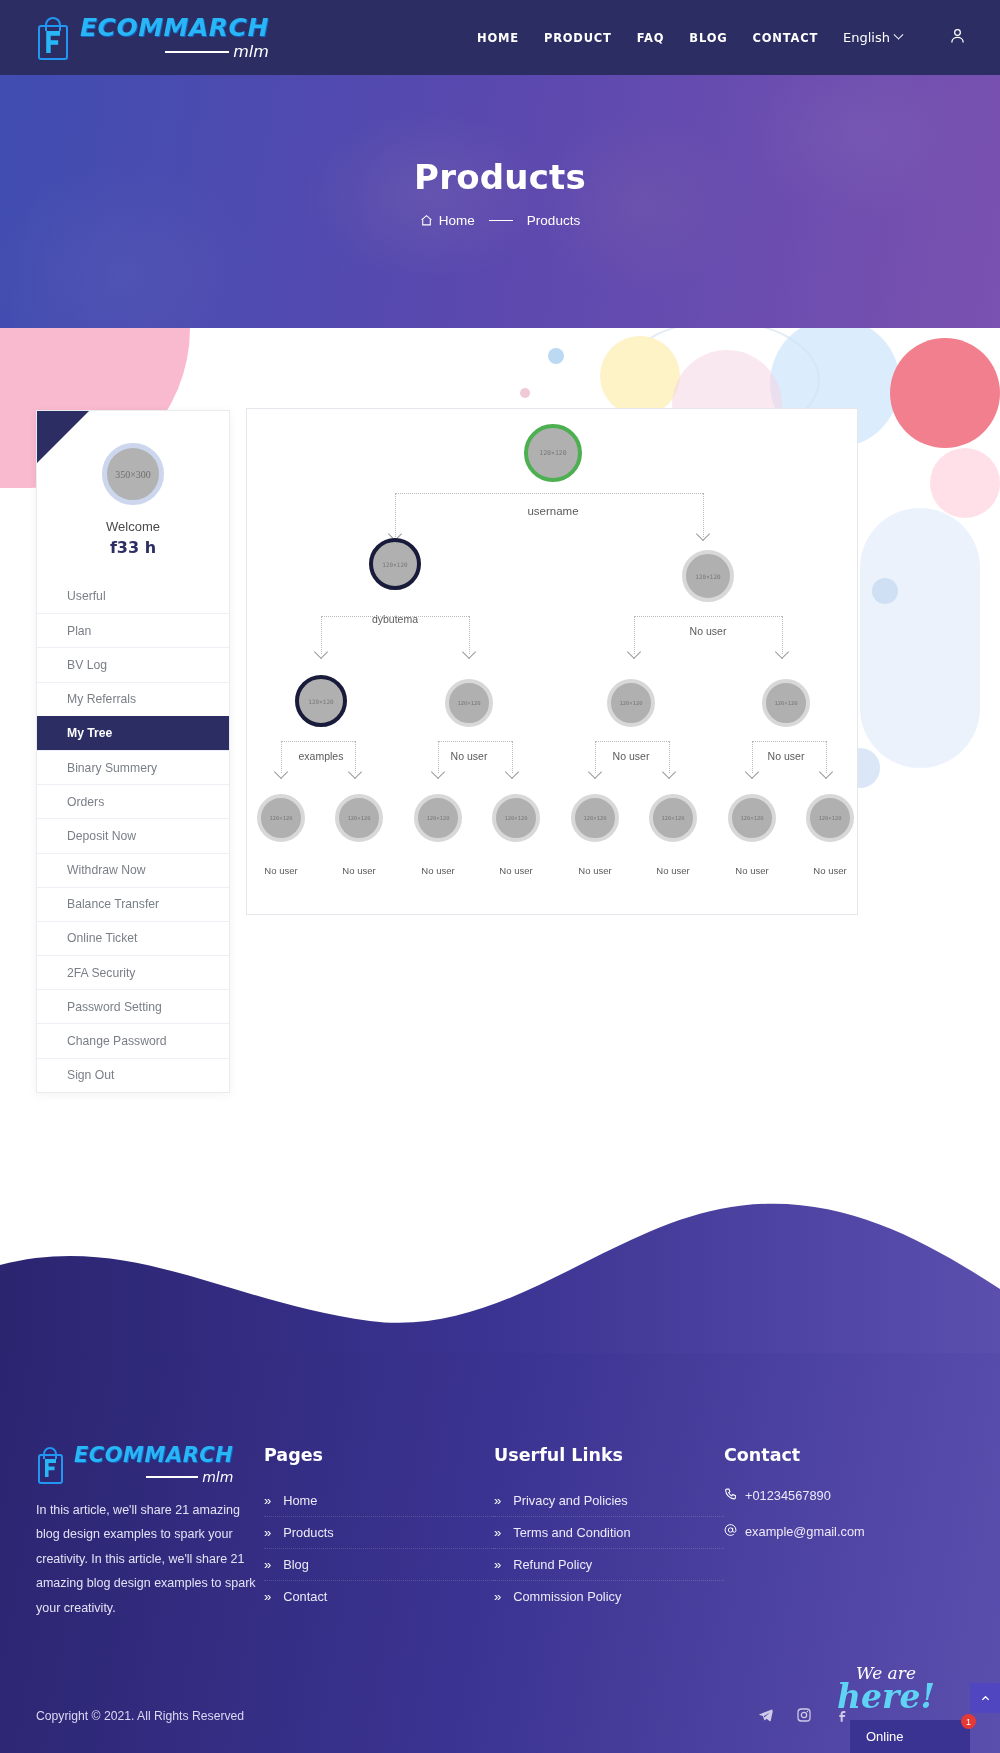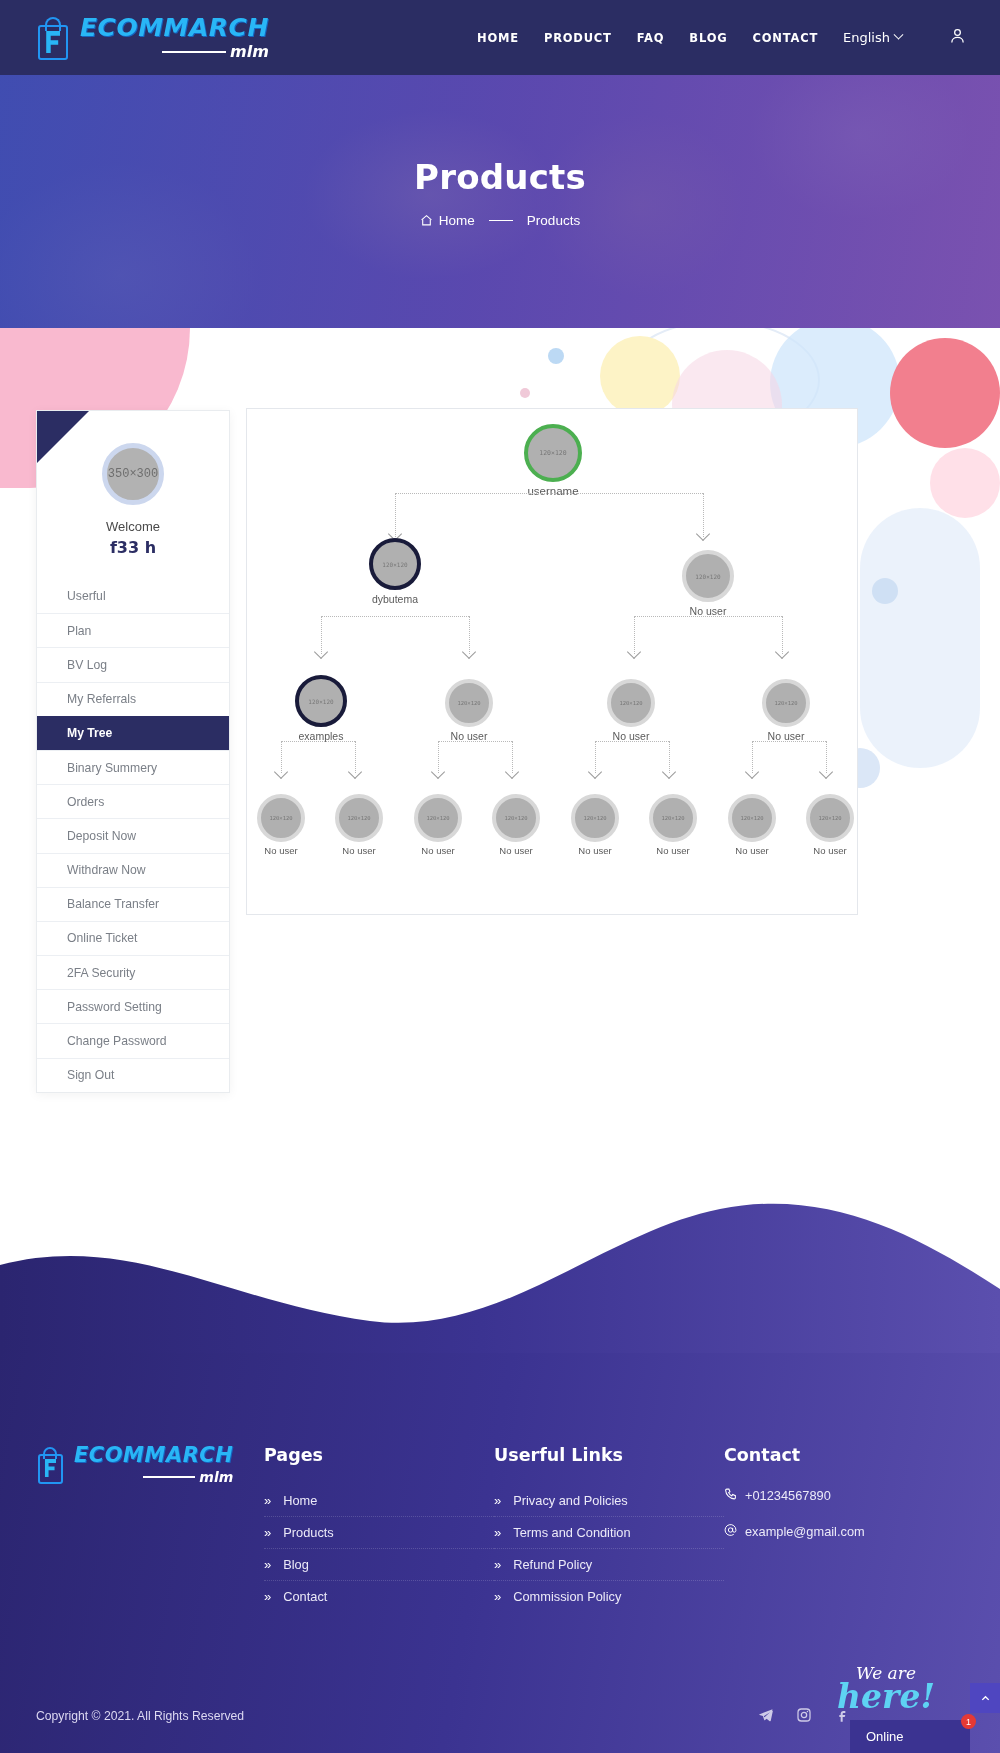--- a/index.html
+++ b/index.html
@@ -39,21 +39,21 @@
     color:#29b6f6; letter-spacing:0.5px; line-height:1;
     text-shadow:1px 1px 0 #1565c0;
   }
   .logo-sub{
     display:flex; align-items:center; justify-content:flex-end;
     margin-top:4px;
   }
   .logo-sub .rule{ height:2px; width:64px; background:#ffffff; margin-right:4px; }
   .logo-sub .mlm{
     font-family:"DejaVu Sans", sans-serif;
-    font-weight:bold; font-style:italic; font-size:16px; color:#ffffff; line-height:1;
+    font-weight:normal; font-style:italic; font-size:16px; color:#ffffff; line-height:1;
   }
 
   .nav{ margin-left:auto; display:flex; align-items:center; gap:25px; margin-right:34px; }
   .nav a{
     color:#ffffff; text-decoration:none; font-size:11.5px;
     font-weight:bold; letter-spacing:0.8px;
     font-family:"DejaVu Sans", sans-serif;
   }
   .nav .lang{ display:flex; align-items:center; gap:5px; font-size:13px; font-weight:normal; letter-spacing:0; }
   .chev{ display:inline-block; width:7px; height:7px; border-right:1.6px solid #fff; border-bottom:1.6px solid #fff; transform:rotate(45deg) translate(-2px,-2px); }
@@ -115,21 +115,21 @@
   }
   .corner-tri{
     position:absolute; left:0; top:0; width:0; height:0;
     border-top:52px solid #2b2d63; border-right:52px solid transparent;
   }
   .profile{ padding:32px 0 22px; text-align:center; }
   .avatar{
     width:62px; height:62px; border-radius:50%;
     background:#b2b2b2; border:5px solid #ccd7ee;
     margin:0 auto; display:flex; align-items:center; justify-content:center;
-    font-family:Liberation Mono, monospace; font-size:12px; color:#6e6e6e;text-align:center;
+    font-family:Liberation Serif, serif; font-size:10px; color:#6e6e6e;text-align:center;
   }
   .welcome{ margin-top:14px; font-size:13px; color:#4a4a4a; }
   .uname{ margin-top:4px; font-size:16px; font-weight:bold; color:#2b2d63; font-family:"DejaVu Sans", sans-serif;}
   .menu{ padding-bottom:0; }
   .menu-item{
     height:34.2px; display:flex; align-items:center;
     padding-left:30px; font-size:12.2px; color:#7a7f87;
     border-top:1px solid #eceff3; cursor:pointer;
   }
   .menu-item:first-child{ border-top:none; }
@@ -149,21 +149,21 @@
     width:58px; height:58px; border-radius:50%;
     background:#b0b0b0; margin:0 auto;
     display:flex; align-items:center; justify-content:center;
     font-family:"DejaVu Sans Mono", monospace; font-size:6.5px; color:#787878;
   }
   .node .circ.sm{ width:52px; height:52px; font-size:6px; }
   .node .circ.xs{ width:48px; height:48px; font-size:5.5px; }
   .node .circ.root{ border:4px solid #4caf50; }
   .node .circ.dark{ border:4px solid #191b3a; }
   .node .circ.plain{ border:4px solid #d8d8d8; }
-  .node .lbl{ margin-top:3px; font-size:11.5px; color:#5a5a5a; white-space:nowrap; }
+  .node .lbl{ margin-top:23px; font-size:11.5px; color:#5a5a5a; white-space:nowrap; }
   .node .lbl.sm{ font-size:10.5px; }
   .node .lbl.xs{ font-size:9.5px; }
 
   .vline{ position:absolute; border-left:1px dotted #b9b9b9; }
   .hline{ position:absolute; border-top:1px dotted #b9b9b9; }
   .arrow{ position:absolute; width:14px; height:8px; }
   .arrow::before{
     content:""; position:absolute; left:0; top:0;
     width:9px; height:9px;
     border-right:1.3px solid #9a9a9a; border-bottom:1.3px solid #9a9a9a;
@@ -478,20 +478,21 @@
               <div class="fmark"></div>
           </div>
           <div class="logo-text">
             <div class="logo-name">ECOMMARCH</div>
             <div class="logo-sub">
               <span class="rule"></span>
               <span class="mlm">mlm</span>
             </div>
           </div>
         </div>
+        <div class="f-desc">In this article, we'll share 21 amazing blog design examples to spark your creativity. In this article, we'll share 21 amazing blog design examples to spark your creativity.</div>
       </div>
 
       <div class="fcol-pages">
         <div class="fhead">Pages</div>
         <a class="flink" href="#">
           <span class="chevs">»</span>
           <span>Home</span>
         </a>
         <a class="flink" href="#">
           <span class="chevs">»</span>

